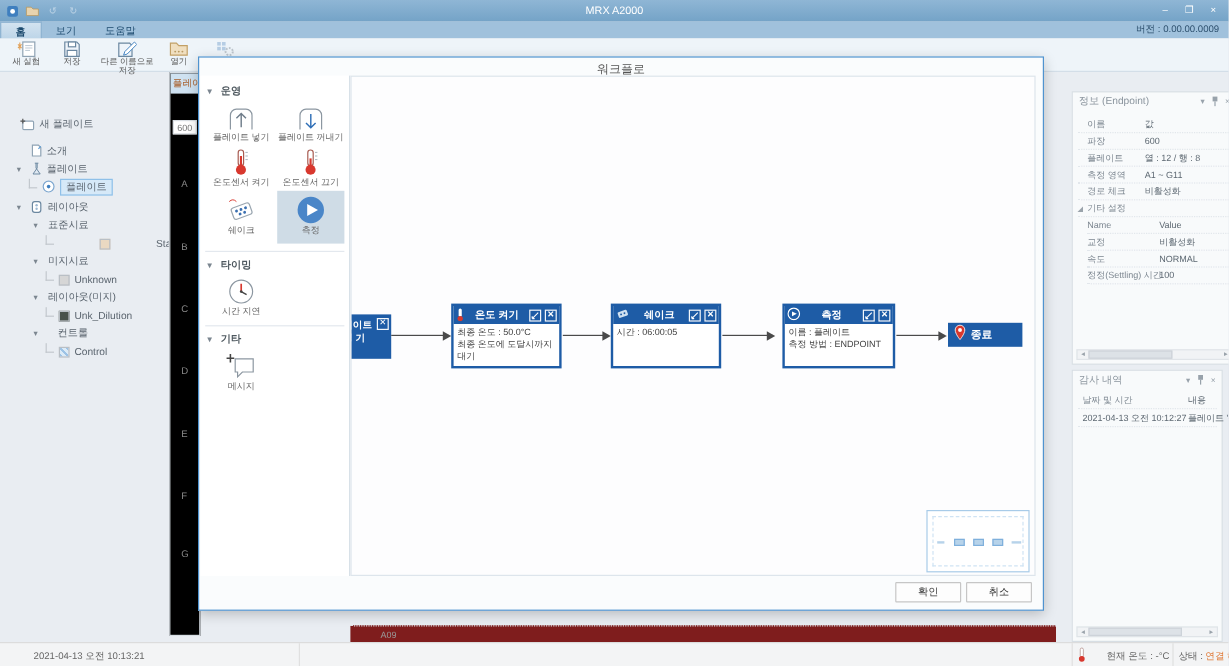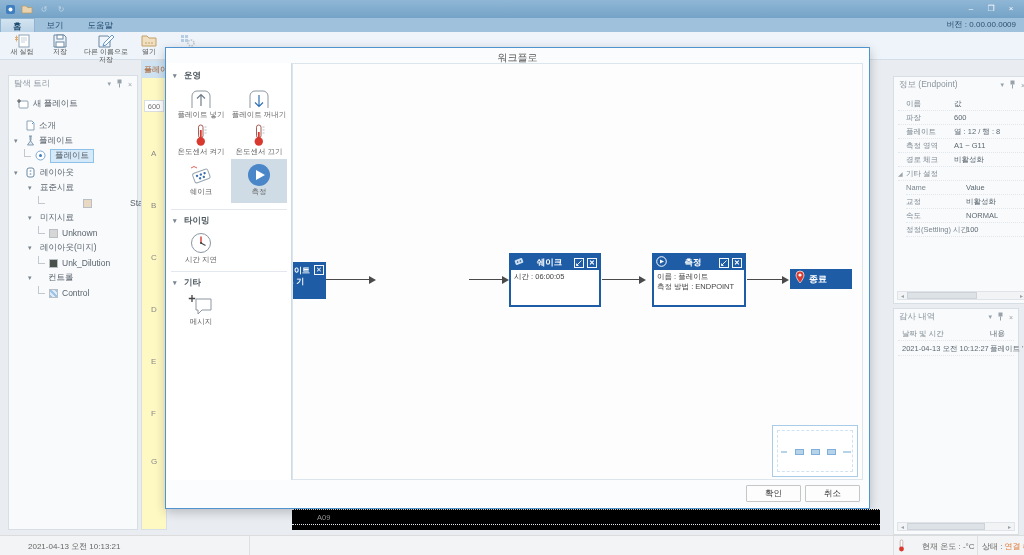--- a/index.html
+++ b/index.html
@@ -100,20 +100,21 @@
           </svg>
         </span>
       <span class="qicon">
           <svg width="12" height="10">
             <path d="M1 2 h4 l1.5 1.5 H11 V9 H1 z" fill="#e8d3ae" stroke="#b99a62" stroke-width=".7"></path>
           </svg>
         </span>
       <span class="qicon" style="opacity:.55">↺</span>
       <span class="qicon" style="opacity:.55">↻</span>
     </div>
+    <div class="win-title">MRX A2000</div>
     <div class="winbtns">
       <div class="wbtn">–</div>
       <div class="wbtn">❐</div>
       <div class="wbtn">×</div>
     </div>
   </div>
 
   <div class="abs tabstrip">
     <div class="rtab active">홈</div>
     <div class="rtab">보기</div>
@@ -284,32 +285,20 @@
     <div class="rsep" style="left:560px;"></div>
     <div class="ribtn" style="left:564px;">
         <svg width="18" height="16">
           <circle cx="7" cy="7" r="4.6" fill="none" stroke="#4f81bd" stroke-width="2" stroke-dasharray="2 1.6"></circle>
           <circle cx="7" cy="7" r="1.5" fill="#4f81bd"></circle>
           <circle cx="13.5" cy="11.5" r="3.2" fill="none" stroke="#6f98c6" stroke-width="1.8" stroke-dasharray="1.6 1.3"></circle>
         </svg>
       </div>
   </div>
 
-  <div class="abs panel" style="left:8px;top:75px;width:130px;height:455px;">
-    <div class="phead">
-      <span>탐색 트리</span>
-      <span class="sp"></span>
-      <span class="hico">▾</span>
-      <span class="hico"><svg width="7" height="9">
-            <rect x="1.5" y="0.5" width="4" height="4" fill="#98a2ab"></rect>
-            <rect x="3" y="4.5" width="1" height="4" fill="#98a2ab"></rect>
-          </svg></span>
-      <span class="hico">×</span>
-    </div>
-  </div>
   <div class="trow" style="left:16px;top:97px;">
     <span><svg width="13" height="11">
           <rect x="3" y="3" width="9" height="7" rx="1" fill="#fff" stroke="#8fa3b4"></rect>
           <path d="M3 1v4M1 3h4" stroke="#555" stroke-width="1"></path>
         </svg></span>
     <span>새 플레이트</span>
   </div>
   <div class="trow" style="left:26px;top:119px;">
     <span><svg width="9" height="11">
           <path d="M1 1 h5 l2 2 v7 H1 z" fill="#fff" stroke="#8fa3b4"></path>
@@ -371,33 +360,33 @@
   <div class="trow" style="left:28px;top:271px;gap:12px;">
     <span class="caret">▾</span>
     <span>컨트롤</span>
   </div>
   <div class="trow" style="left:38px;top:286px;">
     <span class="elbow"></span>
     <span class="swatch" style="background:repeating-linear-gradient(45deg,#9dc3e6 0 2px,#dcebf7 2px 4px);"></span>
     <span>Control</span>
   </div>
 
-  <div class="abs" style="left:141px;top:60px;width:26px;height:470px;background:#fef9c3;border:1px solid #d7dee4;overflow:hidden;">
+  <div class="abs" style="left:141px;top:60px;width:26px;height:470px;background:#000000;border:1px solid #d7dee4;overflow:hidden;">
     <div style="height:17px;background:#cfe2f1;font-size:8px;color:#a85f2a;padding:3px 2px 0;white-space:nowrap;">플레이</div>
     <div style="margin:22px 2px 0;width:20px;height:12px;background:#fff;border:1px solid #d9dee3;font-size:7.5px;color:#777;text-align:center;line-height:11px;">600</div>
     <div class="abs" style="left:9px;top:88px;font-size:8px;color:#888;">A</div>
     <div class="abs" style="left:9px;top:140px;font-size:8px;color:#888;">B</div>
     <div class="abs" style="left:9px;top:192px;font-size:8px;color:#888;">C</div>
     <div class="abs" style="left:9px;top:244px;font-size:8px;color:#888;">D</div>
     <div class="abs" style="left:9px;top:296px;font-size:8px;color:#888;">E</div>
     <div class="abs" style="left:9px;top:348px;font-size:8px;color:#888;">F</div>
     <div class="abs" style="left:9px;top:396px;font-size:8px;color:#888;">G</div>
   </div>
 
-  <div class="abs" style="left:292px;top:509px;width:588px;height:21px;background:#000000;border-top:1px dotted #dfe4e9;">
+  <div class="abs" style="left:292px;top:521px;width:588px;height:21px;background:#7f1d1d;border-top:1px dotted #dfe4e9;">
     <div class="abs" style="left:25px;top:3px;font-size:7.5px;color:#999;">A09</div>
     <div class="abs" style="left:0;top:14px;right:0;border-top:1px dotted #e4e9ee;"></div>
   </div>
 
   <div class="abs panel" style="left:893px;top:76px;width:138px;height:228px;">
     <div class="phead">
       <span>정보 (Endpoint)</span>
       <span class="sp"></span>
       <span class="hico">▾</span>
       <span class="hico"><svg width="7" height="9">
@@ -596,20 +585,37 @@
       <div class="wfnode" style="left:-10px;top:198px;width:43px;height:37px;background:#1e5ca6;border:none;">
         <div style="position:absolute;left:3px;top:3px;right:14px;color:#fff;font-size:8px;font-weight:bold;line-height:1.4;">레이트 넣 기</div>
         <div class="nx" style="position:absolute;right:2px;top:3px;">✕</div>
       </div>
 
       <div class="conn" style="left:33px;top:215px;width:48px;"></div>
       <div class="conn" style="left:176px;top:215px;width:38px;"></div>
       <div class="conn" style="left:309px;top:215px;width:42px;"></div>
       <div class="conn" style="left:454px;top:215px;width:40px;"></div>
 
+      <div class="wfnode" style="left:83px;top:189px;width:92px;height:54px;">
+        <div class="wfhead">
+          <span><svg width="7" height="12">
+                <rect x="2.2" y="1" width="2.6" height="7" rx="1.3" fill="#fff"></rect>
+                <circle cx="3.5" cy="9.5" r="2.2" fill="#d8382e"></circle>
+              </svg></span>
+          <span class="t">온도 켜기</span>
+          <span class="nx"><svg width="8" height="8">
+                <path d="M1.5 6.5 L6.5 1.5 M1.5 6.5 v-2 M1.5 6.5 h2" stroke="#fff" fill="none" stroke-width=".9"></path>
+              </svg></span>
+          <span class="nx">✕</span>
+        </div>
+        <div class="wfbody">
+          <div>최종 온도 : 50.0°C</div>
+          <div>최종 온도에 도달시까지 대기</div>
+        </div>
+      </div>
 
       <div class="wfnode" style="left:216px;top:189px;width:92px;height:54px;">
         <div class="wfhead">
           <span><svg width="12" height="11">
                 <g transform="rotate(-20 6 5.5)">
                   <rect x="2" y="3" width="8" height="5" rx="1" fill="#cfe0f0"></rect>
                   <circle cx="4.5" cy="5.5" r=".8" fill="#1e5ca6"></circle>
                   <circle cx="7.5" cy="5.5" r=".8" fill="#1e5ca6"></circle>
                 </g>
               </svg></span>

